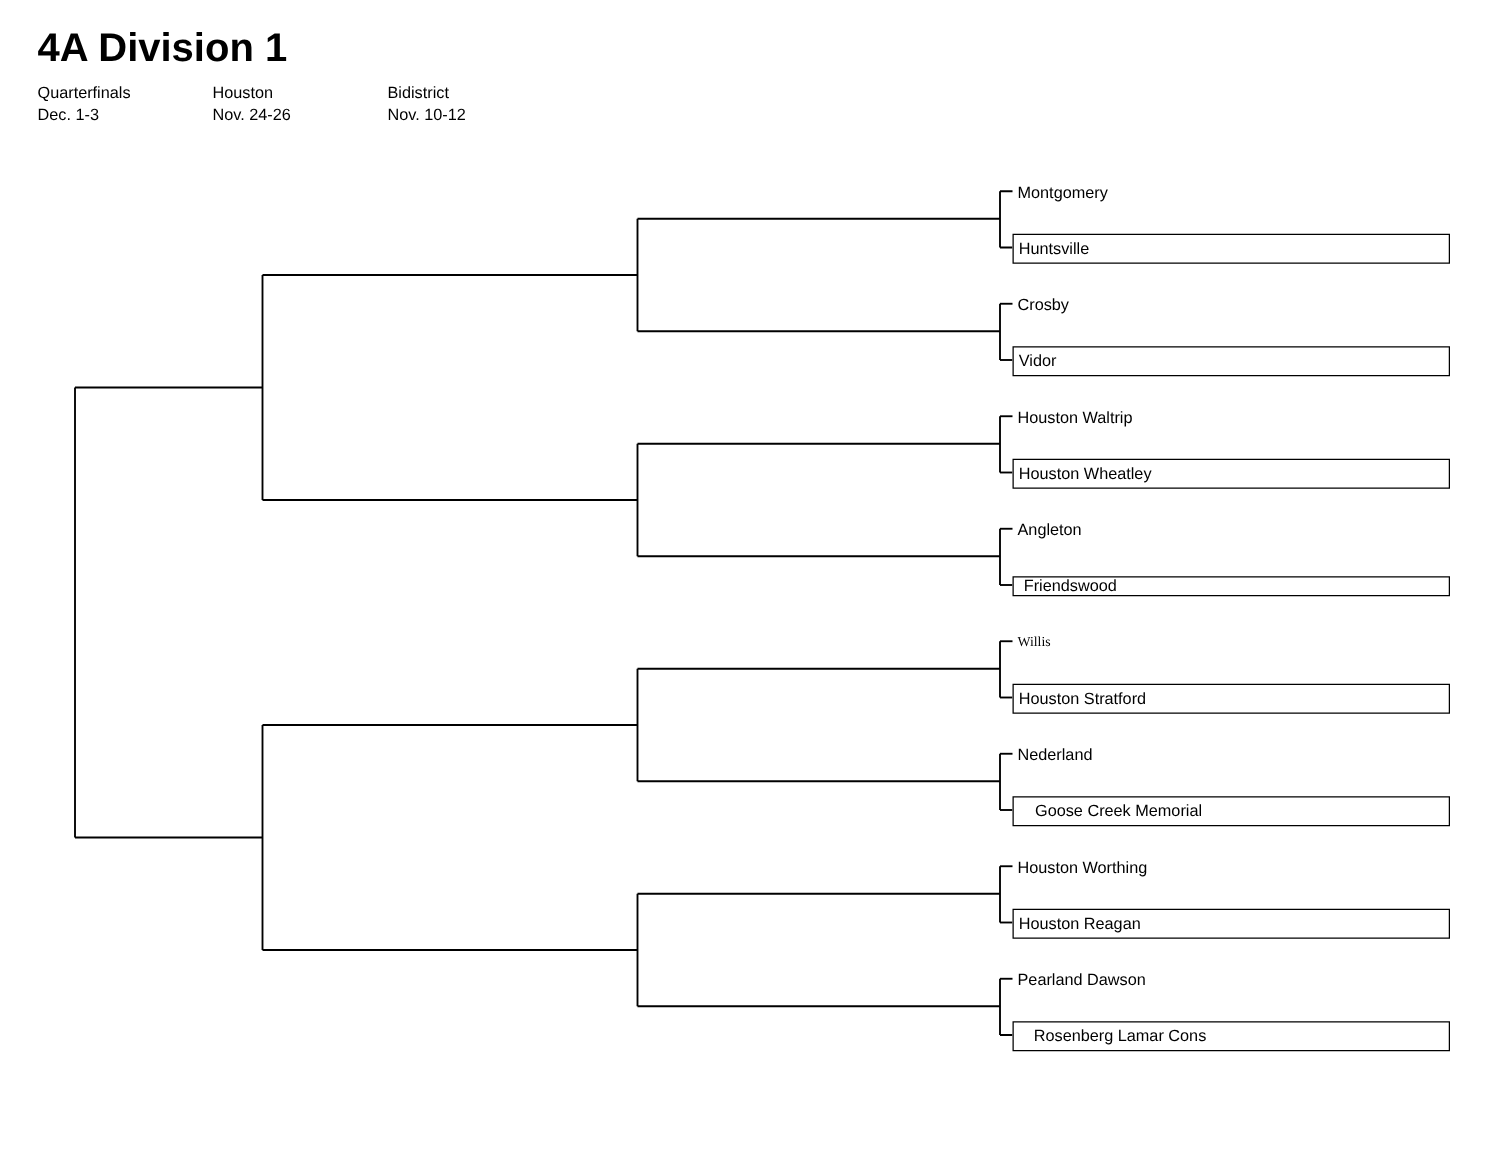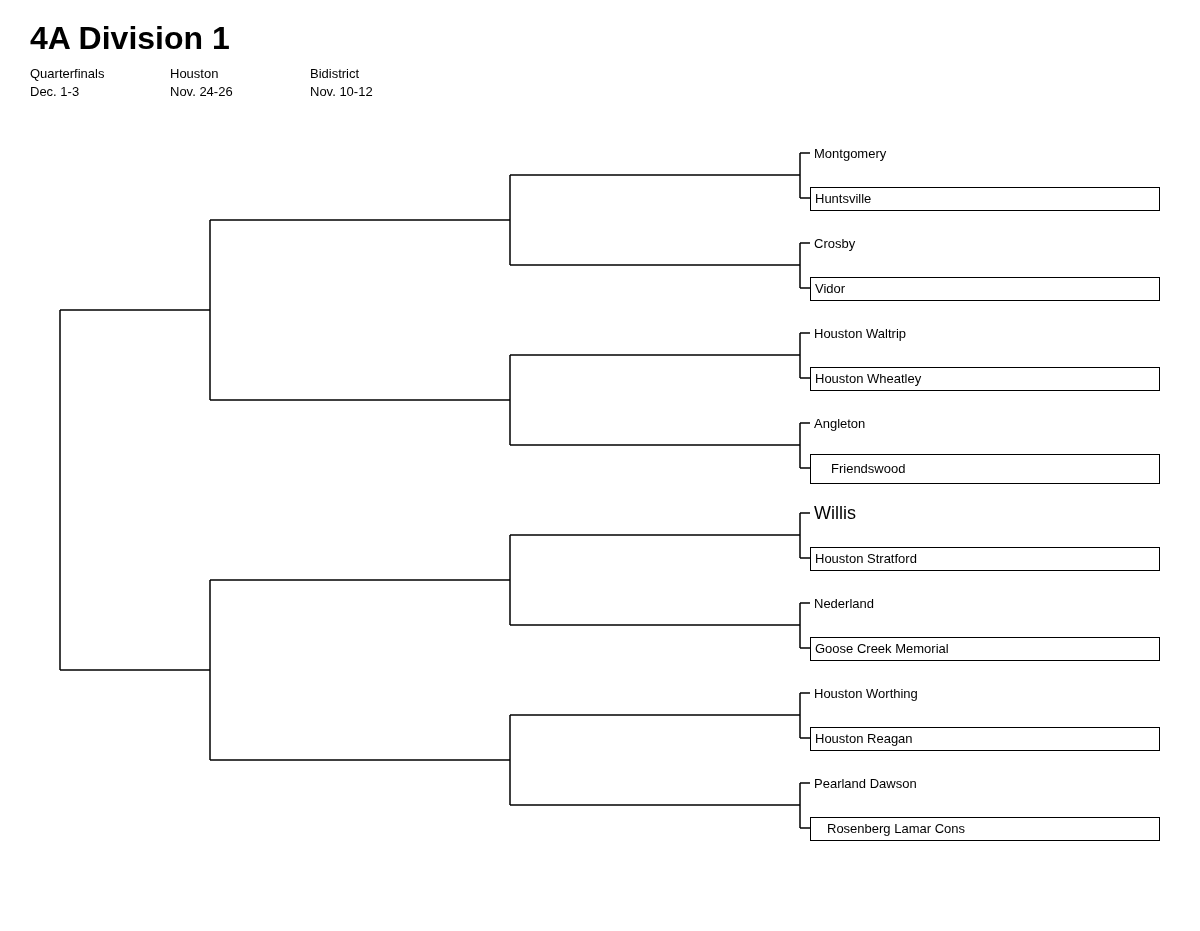--- a/index.html
+++ b/index.html
@@ -144,33 +144,33 @@
       <div style="position: absolute; top: 180px; left: 0px; width: 350px; height: 45px; display: flex; align-items: center;">
         <div style="font-size: 13px; font-family: Arial, sans-serif; width: 100%; padding-left: 4px;">Houston Waltrip</div>
       </div>
       <div style="position: absolute; top: 225px; left: 0px; width: 350px; height: 45px; display: flex; align-items: center;">
         <div style="font-size: 13px; font-family: Arial, sans-serif; width: 100%; padding-left: 4px; border: 1.5px solid rgb(0, 0, 0); height: 24px; display: flex; align-items: center; background-color: rgb(255, 255, 255);">Houston Wheatley</div>
       </div>
       <div style="position: absolute; top: 270px; left: 0px; width: 350px; height: 45px; display: flex; align-items: center;">
         <div style="font-size: 13px; font-family: Arial, sans-serif; width: 100%; padding-left: 4px;">Angleton</div>
       </div>
       <div style="position: absolute; top: 315px; left: 0px; width: 350px; height: 45px; display: flex; align-items: center;">
-        <div style="font-size: 13px; font-family: Arial, sans-serif; width: 100%; padding-left: 20px; border: 1.5px solid rgb(0, 0, 0); height: 30px; display: flex; align-items: center; background-color: rgb(255, 255, 255);">Friendswood</div>
+        <div style="font-size: 13px; font-family: Arial, sans-serif; width: 100%; padding-left: 8px; border: 1.5px solid rgb(0, 0, 0); height: 16px; display: flex; align-items: center; background-color: rgb(255, 255, 255);">Friendswood</div>
       </div>
       <div style="position: absolute; top: 360px; left: 0px; width: 350px; height: 45px; display: flex; align-items: center;">
-        <div style="font-size: 18px; font-family: Liberation Sans, sans-serif; width: 100%; padding-left: 4px;">Willis</div>
+        <div style="font-size: 11px; font-family: Liberation Serif, serif; width: 100%; padding-left: 4px;">Willis</div>
       </div>
       <div style="position: absolute; top: 405px; left: 0px; width: 350px; height: 45px; display: flex; align-items: center;">
         <div style="font-size: 13px; font-family: Arial, sans-serif; width: 100%; padding-left: 4px; border: 1.5px solid rgb(0, 0, 0); height: 24px; display: flex; align-items: center; background-color: rgb(255, 255, 255);">Houston Stratford</div>
       </div>
       <div style="position: absolute; top: 450px; left: 0px; width: 350px; height: 45px; display: flex; align-items: center;">
         <div style="font-size: 13px; font-family: Arial, sans-serif; width: 100%; padding-left: 4px;">Nederland</div>
       </div>
       <div style="position: absolute; top: 495px; left: 0px; width: 350px; height: 45px; display: flex; align-items: center;">
-        <div style="font-size: 13px; font-family: Arial, sans-serif; width: 100%; padding-left: 4px; border: 1.5px solid rgb(0, 0, 0); height: 24px; display: flex; align-items: center; background-color: rgb(255, 255, 255);">Goose Creek Memorial</div>
+        <div style="font-size: 13px; font-family: Arial, sans-serif; width: 100%; padding-left: 17px; border: 1.5px solid rgb(0, 0, 0); height: 24px; display: flex; align-items: center; background-color: rgb(255, 255, 255);">Goose Creek Memorial</div>
       </div>
       <div style="position: absolute; top: 540px; left: 0px; width: 350px; height: 45px; display: flex; align-items: center;">
         <div style="font-size: 13px; font-family: Arial, sans-serif; width: 100%; padding-left: 4px;">Houston Worthing</div>
       </div>
       <div style="position: absolute; top: 585px; left: 0px; width: 350px; height: 45px; display: flex; align-items: center;">
         <div style="font-size: 13px; font-family: Arial, sans-serif; width: 100%; padding-left: 4px; border: 1.5px solid rgb(0, 0, 0); height: 24px; display: flex; align-items: center; background-color: rgb(255, 255, 255);">Houston Reagan</div>
       </div>
       <div style="position: absolute; top: 630px; left: 0px; width: 350px; height: 45px; display: flex; align-items: center;">
         <div style="font-size: 13px; font-family: Arial, sans-serif; width: 100%; padding-left: 4px;">Pearland Dawson</div>
       </div>

